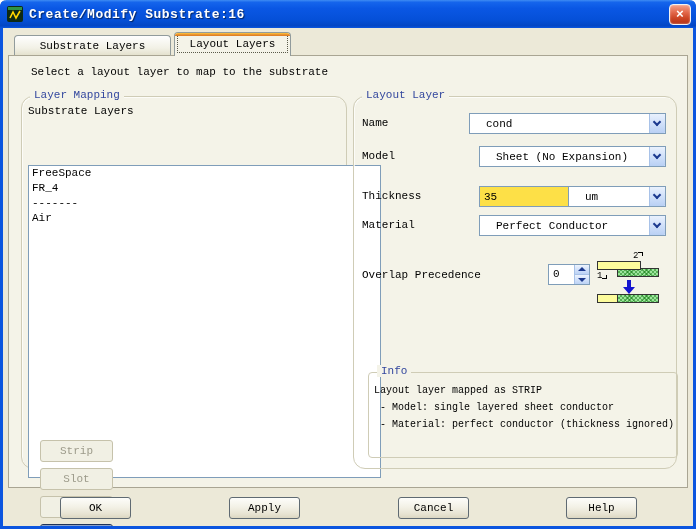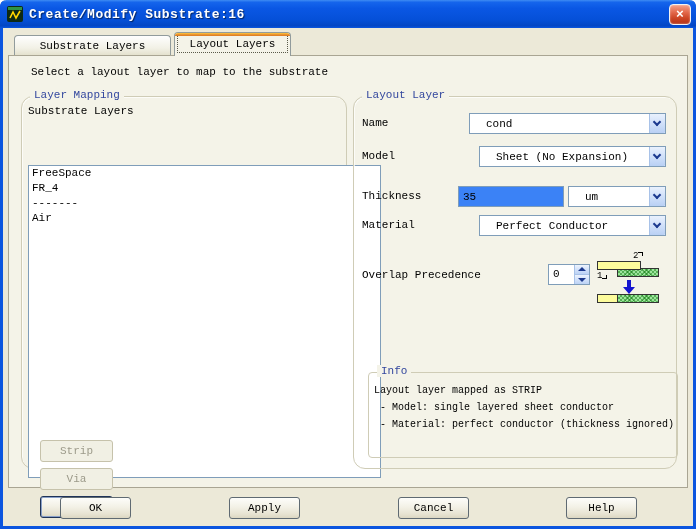--- a/index.html
+++ b/index.html
@@ -107,22 +107,22 @@
     width:16px;height:100%;flex:0 0 auto;position:relative;
     background:linear-gradient(180deg,#e9f1fd 0%,#d3e2fa 45%,#b9d0f4 100%);
     border-left:1px solid #a8c2e8;border-radius:0 1px 1px 0;
   }
   .chev{
     position:absolute;left:4px;top:5px;width:6px;height:6px;
     border-right:2px solid #1d3a8f;border-bottom:2px solid #1d3a8f;
     transform:rotate(45deg);
   }
   .textbox{
-    position:absolute;height:21px;background:#3b82f6;border:1px solid #7f9db9;
-    font-family:inherit;font-size:11px;padding:0 0 0 4px;outline:none;
+    position:absolute;height:21px;background:#fde047;border:1px solid #7f9db9;
+    font-family:inherit;font-size:11px;padding:0 0 0 4px;outline:none;margin-left:21px;
   }
   .spinner{
     position:absolute;left:194px;top:167px;width:42px;height:21px;
     background:#fff;border:1px solid #7f9db9;display:flex;
   }
   .spin-val{flex:1;line-height:19px;padding-left:4px;}
   .spin-btns{width:15px;display:flex;flex-direction:column;border-left:1px solid #a8c2e8;}
   .spin-up,.spin-down{
     flex:1;position:relative;cursor:pointer;
     background:linear-gradient(180deg,#eef4fe 0%,#d3e2fa 50%,#bcd2f5 100%);
@@ -193,20 +193,21 @@
       <span class="group-legend">Layer Mapping</span>
       <div class="list-label">Substrate Layers</div>
       <div class="listbox">
         <div class="list-item">FreeSpace</div>
         <div class="list-item">FR_4</div>
         <div class="list-item">-------</div>
         <div class="list-item">Air</div>
       </div>
       <div class="map-btn-row">
         <div class="btn map-btn disabled">Strip</div>
+        <div class="btn map-btn disabled">Slot</div>
         <div class="btn map-btn disabled">Via</div>
         <div class="btn map-btn default">Unmap</div>
       </div>
     </div>
 
     <div class="group grp-layout">
       <span class="group-legend">Layout Layer</span>
 
       <div class="fld-label" style="left:8px;top:20px;">Name</div>
       <div class="combo" style="left:115px;top:16px;width:197px;">

